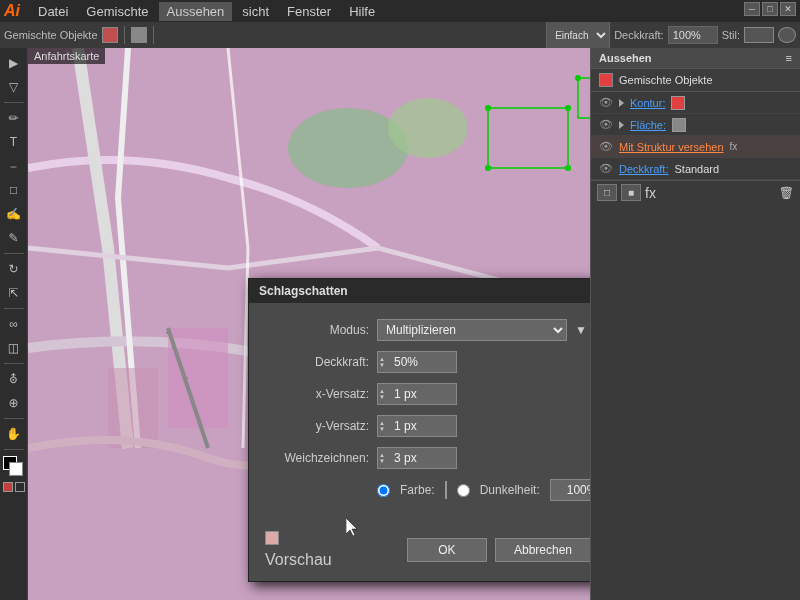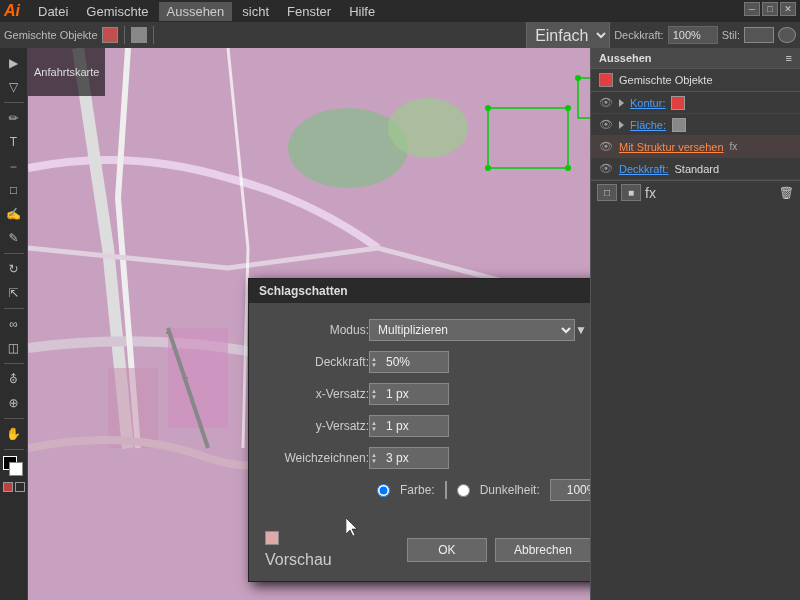--- a/index.html
+++ b/index.html
@@ -56,21 +56,21 @@
       color: #ccc;
       font-size: 11px;
     }
     .toolbar-label { color: #bbb; }
     .toolbar-select {
       background: #555;
       border: 1px solid #666;
       color: #ddd;
       height: 34px;
       padding: 0 4px;
-      font-size: 16px;
+      font-size: 10px;
     }
     .toolbar-input {
       background: #555;
       border: 1px solid #666;
       color: #ddd;
       height: 18px;
       padding: 0 4px;
       font-size: 11px;
       width: 50px;
     }
@@ -176,21 +176,21 @@
     }
 
     
     #breadcrumb-bar {
       position: absolute;
       top: 0;
       left: 0;
       background: rgba(0,0,0,0.6);
       color: #ddd;
       font-size: 11px;
-      padding: 18px 6px;
+      padding: 2px 6px;
       z-index: 1;
     }
 
     
     #map-svg {
       position: absolute;
       top: 0; left: 0; width: 100%; height: 100%;
     }
 
     
@@ -220,20 +220,21 @@
       cursor: move;
     }
     .dialog-body {
       padding: 16px 20px 12px 20px;
       background: #4a4a4a;
     }
     .dialog-row {
       display: flex;
       align-items: center;
       margin-bottom: 10px;
+      gap: 8px;
     }
     .dialog-label {
       color: #ccc;
       font-size: 12px;
       text-align: right;
       min-width: 100px;
     }
     .dialog-select {
       flex: 1;
       background: #666;

